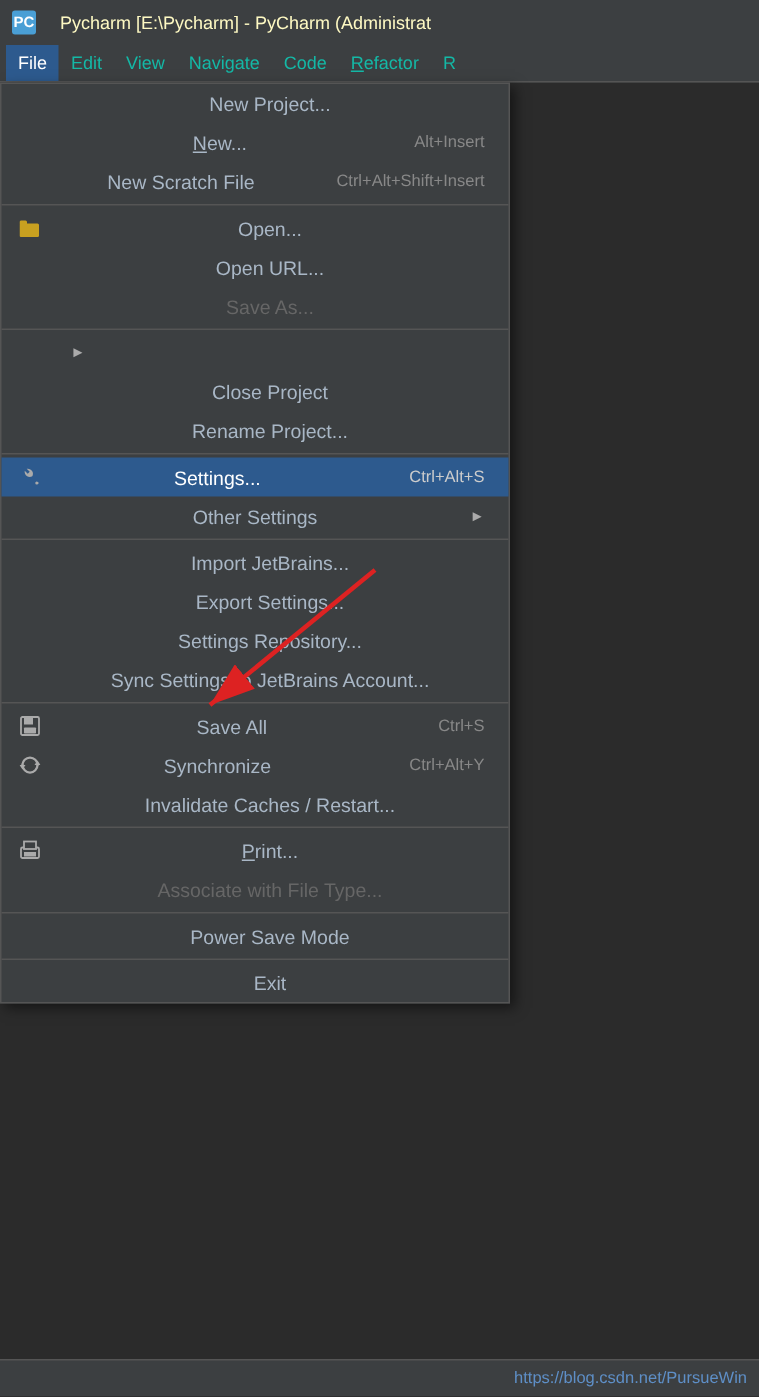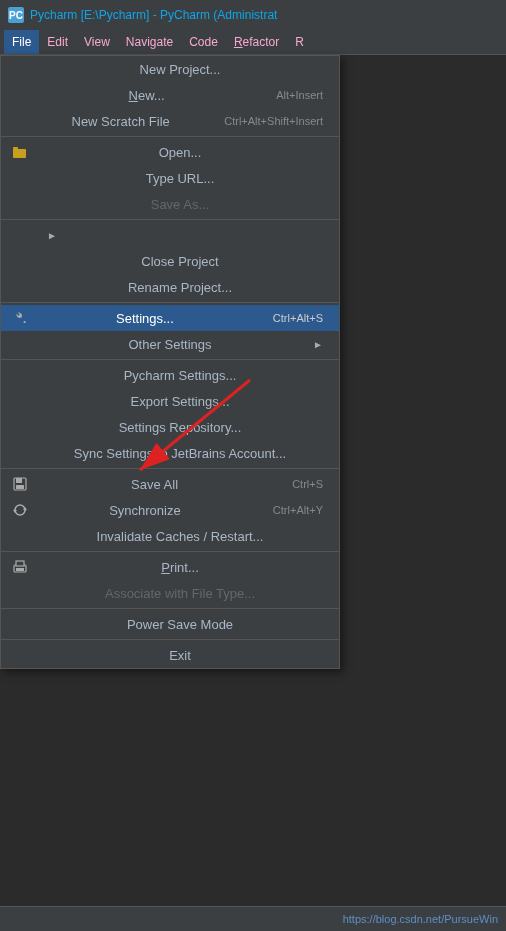--- a/index.html
+++ b/index.html
@@ -19,55 +19,55 @@
       position: relative;
     }
 
     
     .title-bar {
       background-color: #3c3f41;
       height: 30px;
       display: flex;
       align-items: center;
       padding: 0 8px;
-      gap: 6px;
+      gap: 16px;
     }
 
     .title-bar-icon {
       width: 16px;
       height: 16px;
       background: #4a9fd5;
       border-radius: 2px;
       display: flex;
       align-items: center;
       justify-content: center;
       font-size: 10px;
       font-weight: bold;
       color: white;
       flex-shrink: 0;
     }
 
     .title-bar-text {
-      color: #0ea5e9;
+      color: #fef9c3;
       font-size: 12px;
     }
 
     
     .menu-bar {
       background-color: #3c3f41;
       height: 25px;
       display: flex;
       align-items: flex-end;
       padding: 0 4px;
       border-bottom: 1px solid #555;
     }
 
     .menu-bar-item {
       padding: 3px 8px;
-      color: #f9a8d4;
+      color: #14b8a6;
       font-size: 12px;
       cursor: pointer;
       height: 100%;
       display: flex;
       align-items: center;
     }
 
     .menu-bar-item.active {
       background: #2d5a8e;
       color: white;
@@ -214,21 +214,21 @@
     <div class="icon-left">
       <svg width="14" height="12" viewBox="0 0 14 12">
         <rect x="0" y="3" width="13" height="9" rx="1" fill="#C8A020"></rect>
         <rect x="0" y="1" width="5" height="3" rx="1" fill="#C8A020"></rect>
       </svg>
     </div>
     <span class="label">Open...</span>
   </div>
 
   <div class="menu-item">
-    <span class="label">Type URL...</span>
+    <span class="label">Open URL...</span>
   </div>
 
   <div class="menu-item disabled">
     <span class="label">Save As...</span>
   </div>
 
   <div class="menu-separator"></div>
 
   <div class="menu-item">
     <span class="arrow">►</span>
@@ -256,21 +256,21 @@
   </div>
 
   <div class="menu-item">
     <span class="label">Other Settings</span>
     <span class="arrow">►</span>
   </div>
 
   <div class="menu-separator"></div>
 
   <div class="menu-item">
-    <span class="label">Pycharm Settings...</span>
+    <span class="label">Import JetBrains...</span>
   </div>
 
   <div class="menu-item">
     <span class="label">Export Settings...</span>
   </div>
 
   <div class="menu-item">
     <span class="label">Settings Repository...</span>
   </div>
 

